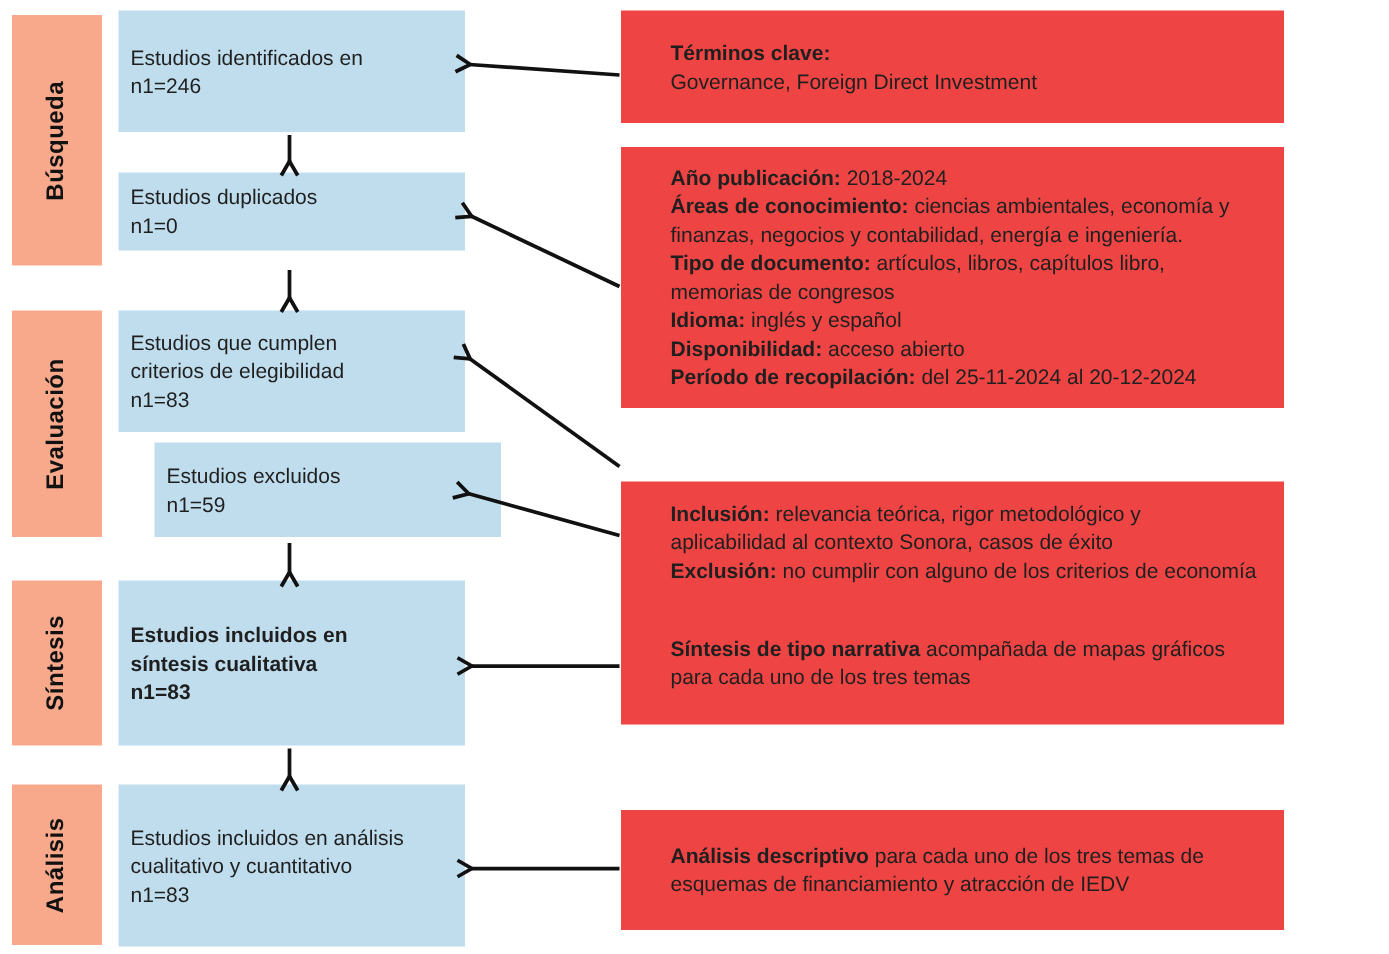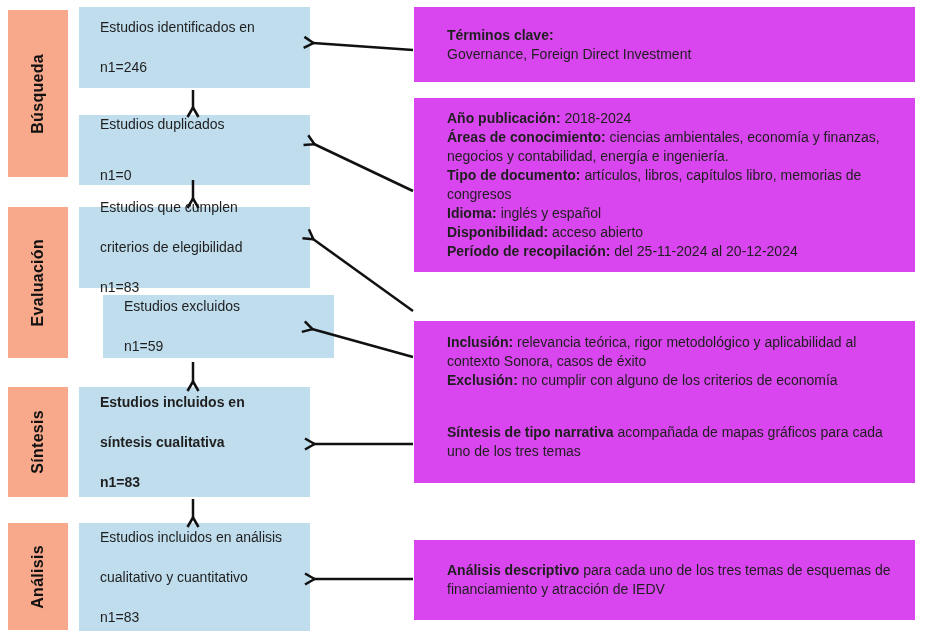--- a/index.html
+++ b/index.html
@@ -12,31 +12,31 @@
   .stage .vtxt{writing-mode:vertical-rl;transform:rotate(180deg);
          font-weight:700;font-size:16px;letter-spacing:.3px;color:#111;}
   #stage-1{top:10px;height:167px;}
   #stage-2{top:207px;height:151px;}
   #stage-3{top:387px;height:110px;}
   #stage-4{top:523px;height:107px;}
 
   
   .fbox{position:absolute;left:79px;width:231px;background:#BFDDED;
         display:flex;flex-direction:column;justify-content:center;
-        padding-left:21px;box-sizing:border-box;
-        font-size:14px;line-height:19px;gap:21px;}
+        padding-left:8px;box-sizing:border-box;
+        font-size:14px;line-height:19px;}
   #fbox-1{top:7px;height:81px;}
-  #fbox-2{top:115px;height:70px;justify-content:space-between;}
+  #fbox-2{top:115px;height:52px;}
   #fbox-3{top:207px;height:81px;}
   #fbox-4{top:295px;height:63px;margin-left:24px;}
   #fbox-5{top:387px;height:110px;font-weight:bold;}
   #fbox-6{top:523px;height:108px;}
 
   
-  .cbox{position:absolute;left:414px;width:501px;background:#d946ef;
+  .cbox{position:absolute;left:414px;width:442px;background:#ef4444;
         display:flex;flex-direction:column;justify-content:center;
         padding:8px 18px 8px 33px;box-sizing:border-box;
         font-size:14px;line-height:19px;}
   .cbox b{font-weight:700;}
   #cbox-1{top:7px;height:75px;}
   #cbox-2{top:98px;height:174px;}
   #cbox-3{top:297px;height:80px;margin-top:24px;}
   #cbox-4{top:400px;height:83px;}
   #cbox-5{top:540px;height:80px;}
 

